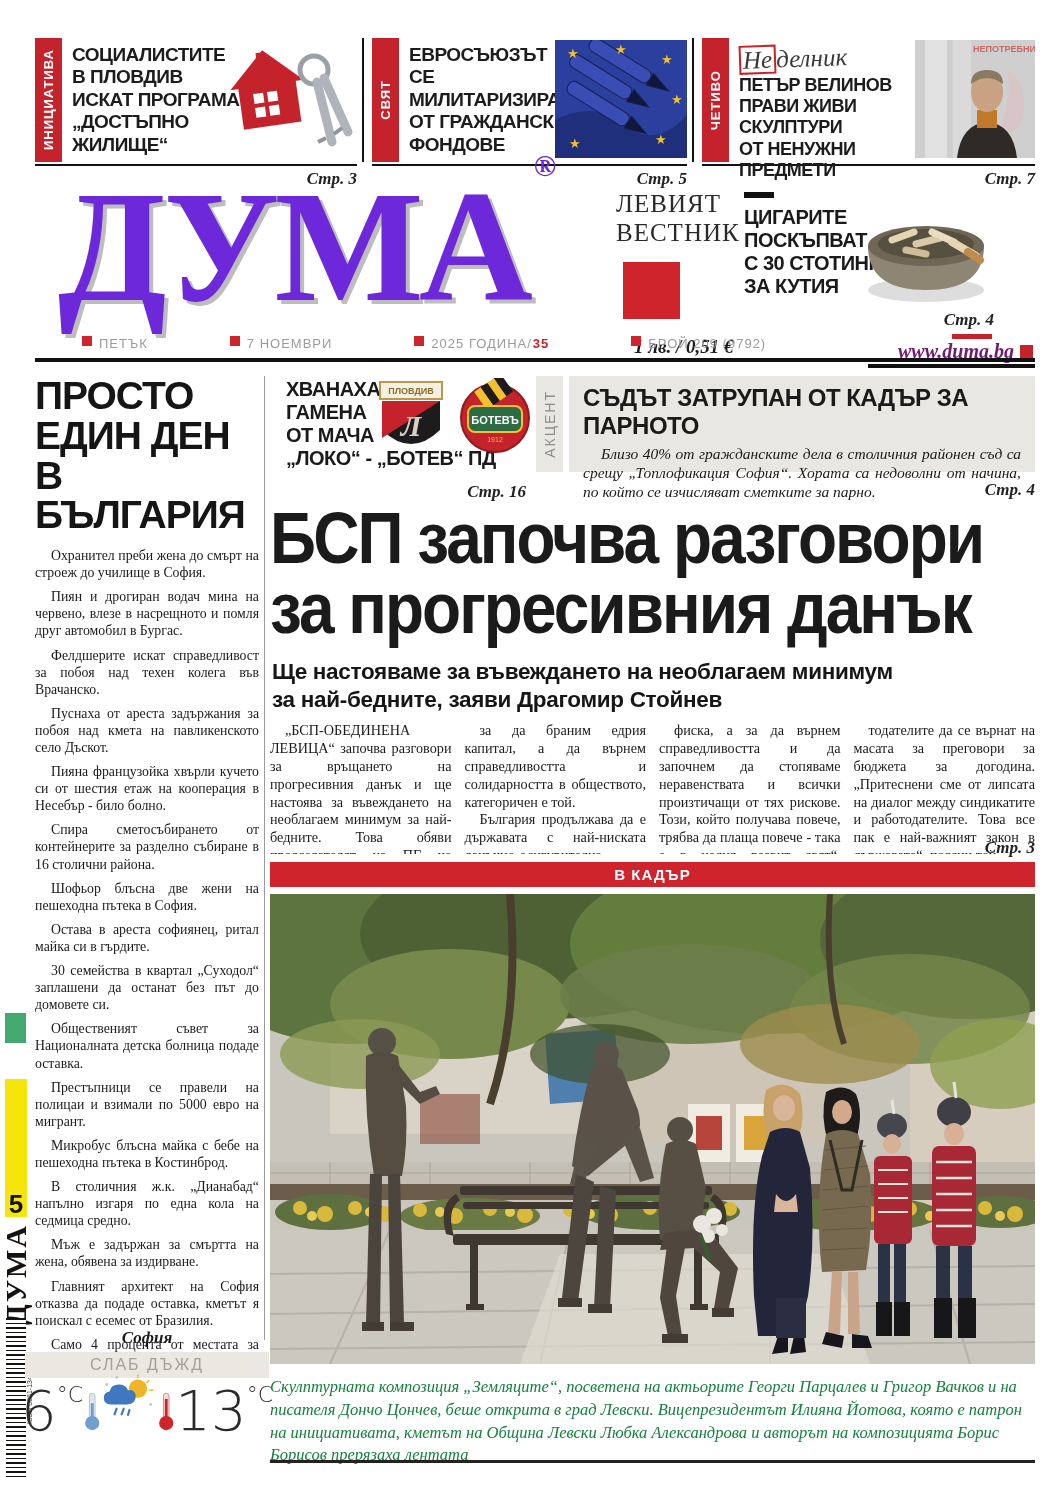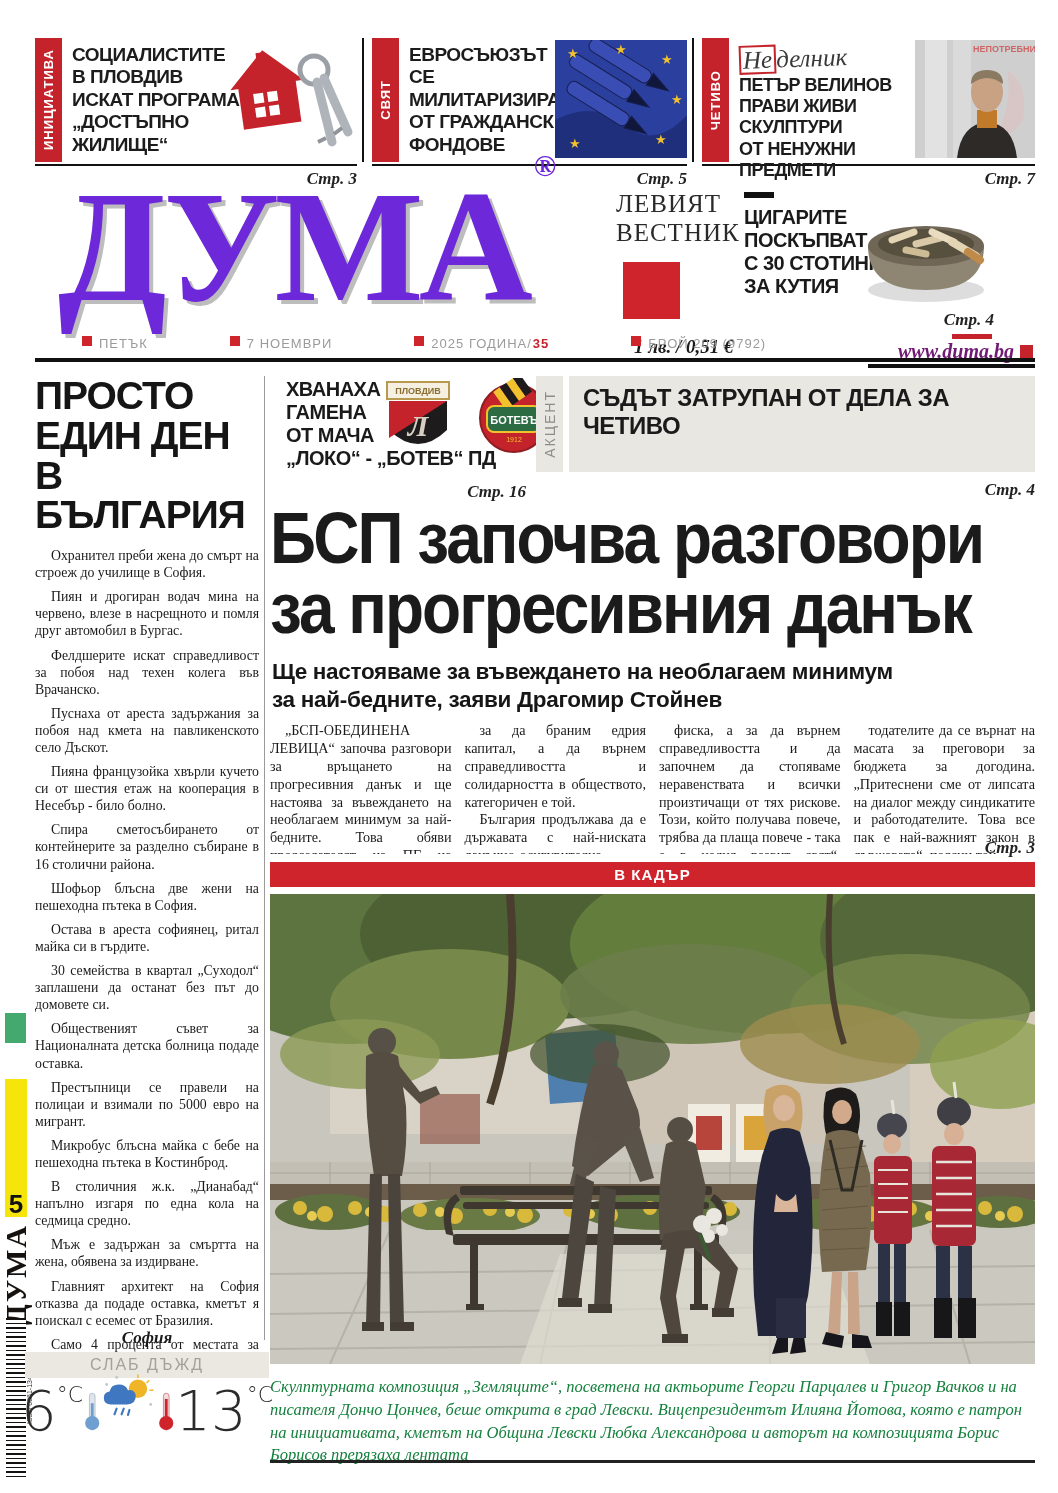--- a/index.html
+++ b/index.html
@@ -73,21 +73,21 @@
           display:flex;align-items:center;justify-content:center;}
   .w-row{position:absolute;left:-14px;top:1006px;width:252px;display:flex;align-items:center;justify-content:flex-end;}
   .w-num{font-family:"DejaVu Sans",sans-serif;font-weight:200;font-size:56px;color:#2b2b2b;line-height:1;}
   .w-num .deg{font-size:22px;vertical-align:28px;}
   .w-icon{margin-top:-26px;}
 
   
   .main{position:absolute;left:270px;top:376px;width:765px;}
   .sport{position:absolute;left:0;top:2px;width:262px;margin-left:16px;}
   .sport-title{font-size:20px;line-height:1.15;}
-  .sport-logos{position:absolute;left:95px;top:0;display:flex;gap:22px;}
+  .sport-logos{position:absolute;left:88px;top:0;display:flex;gap:10px;}
   .sport-page{position:absolute;left:0;top:104px;width:240px;text-align:right;}
   .acc-tag{position:absolute;left:266px;top:0;width:27px;height:96px;background:#e9e7e1;
            display:flex;align-items:center;justify-content:center;}
   .acc-tag span{writing-mode:vertical-rl;transform:rotate(180deg);color:#8d8d89;
                 font-family:"Liberation Sans",sans-serif;font-size:14px;letter-spacing:2px;}
   .acc-box{position:absolute;left:299px;top:0;width:466px;height:96px;background:#e9e7e1;padding:8px 14px;box-sizing:border-box;}
   .acc-title{font-size:24px;letter-spacing:-0.5px;}
   .acc-body{font-style:italic;font-size:15.5px;line-height:1.22;margin-top:5px;text-align:justify;text-indent:18px;}
   .acc-page{position:absolute;left:0;top:104px;width:765px;text-align:right;}
 
@@ -375,21 +375,22 @@
           <text x="37" y="64" text-anchor="middle" font-family="Liberation Sans" font-size="7" fill="#f2c12e">1912</text>
         </svg>
       </div>
       <div class="sport-page pageref">Стр. 16</div>
     </div>
 
     <div class="acc-tag">
         <span>АКЦЕНТ</span>
       </div>
     <div class="acc-box">
-      <div class="acc-title cond">СЪДЪТ ЗАТРУПАН ОТ ДЕЛА ЗА ЧЕТИВО</div>
+      <div class="acc-title cond">СЪДЪТ ЗАТРУПАН ОТ КАДЪР ЗА ПАРНОТО</div>
+      <div class="acc-body">Близо 40% от гражданските дела в столичния районен съд са срещу „Топлофикация София“. Хората са недоволни от начина, по който се изчисляват сметките за парно.</div>
     </div>
     <div class="acc-page pageref">Стр. 4</div>
 
     <h1 class="headline cond pre" style="margin:0;">БСП започва разговори
 за прогресивния данък</h1>
     <div class="subhead pre">Ще настояваме за въвеждането на необлагаем минимум
 за най-бедните, заяви Драгомир Стойнев</div>
 
     <div class="cols">
       <div class="col">

